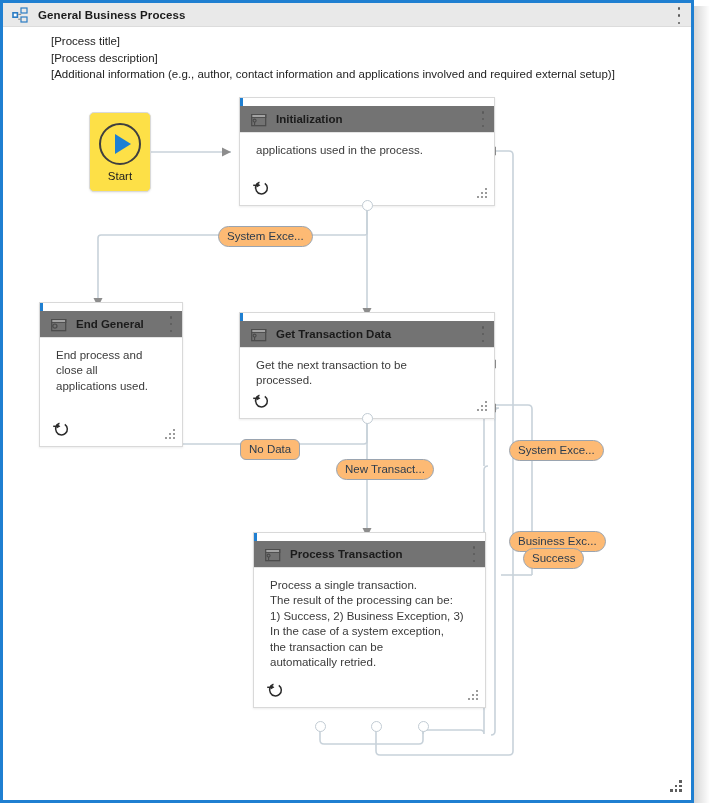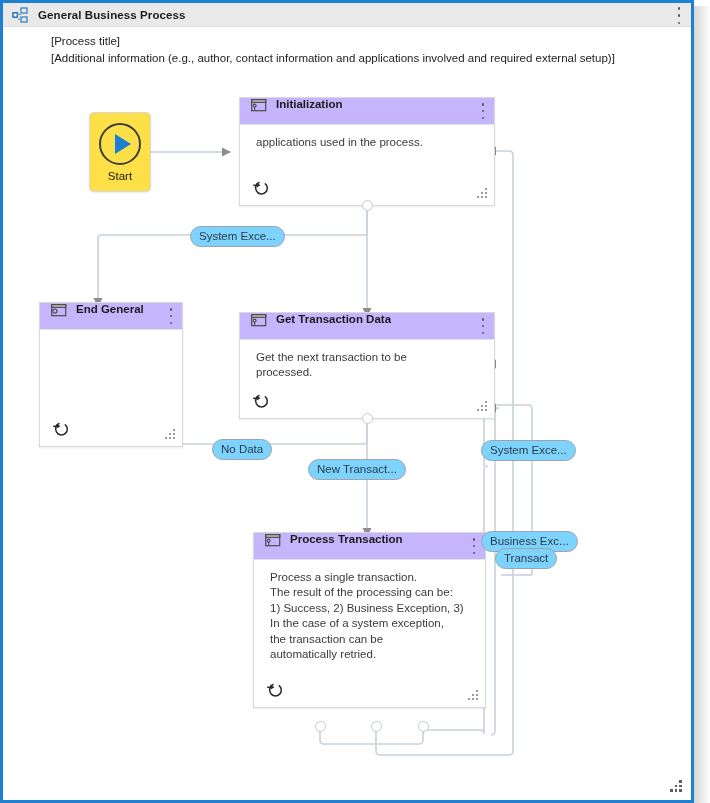--- a/index.html
+++ b/index.html
@@ -82,23 +82,23 @@
     border-bottom:10px solid transparent;
     margin-left:6px;
   }
   .start-label{font-size:11.5px;color:#202020;margin-top:5px;}
   
   .card{background:#ffffff;}
   .card .accent{
     position:absolute;left:0;top:0;width:3px;height:26px;background:#1f7fd1;
   }
   .card .chead{
-    position:relative;height:26px;background:#c4b5fd;
+    position:relative;height:26px;background:#737373;
     border-bottom:1px solid #e4e4e4;
-    display:flex;
+    display:flex;align-items:center;margin-top:8px;
   }
   .seq-icon{position:relative;width:16px;height:13px;margin-left:11px;flex:none;}
   .card .ctitle{
     font-size:11.5px;font-weight:bold;color:#1b1b1b;margin-left:9px;white-space:nowrap;
   }
   .card .cbody{
     padding:10px 13px 0 16px;
     font-size:11.5px;color:#3a3a3a;line-height:15.4px;
   }
   .card .cbody div{white-space:nowrap;}
@@ -108,24 +108,24 @@
   }
   .grip i{position:absolute;width:2px;height:2px;background:#9b9b9b;}
   .card .ckebab{
     position:absolute;right:9px;top:5px;width:4px;height:16px;
     display:flex;flex-direction:column;justify-content:space-between;align-items:center;
   }
   .card .ckebab i{display:block;width:2.5px;height:2.5px;background:#5a5a5a;border-radius:50%;}
   
   .elabel{
     position:absolute;
-    background:#7dd3fc;border:1px solid #9aa4b0;border-radius:11px;
+    background:#fdba74;border:1px solid #9aa4b0;border-radius:11px;
     font-size:11.5px;color:#2b3b4d;
     padding:2px 8px 3px 8px;white-space:nowrap;
-    box-sizing:border-box;line-height:14px;
+    box-sizing:border-box;line-height:14px;margin-left:28px;
   }
   
   .port{
     position:absolute;width:11px;height:11px;border-radius:50%;
     background:#ffffff;border:1px solid #c2ccd4;box-sizing:border-box;
   }
   
   .canvas-grip{position:absolute;right:9px;bottom:8px;width:12px;height:12px;}
   .canvas-grip i{position:absolute;width:2.5px;height:2.5px;background:#5d5d5d;}
 </style>
@@ -151,20 +151,21 @@
     <span class="title-text">General Business Process</span>
     <span class="kebab">
       <i></i>
         <i></i>
         <i></i>
     </span>
   </div>
 
   <div class="desc">
     <div>[Process title]</div>
+    <div>[Process description]</div>
     <div>[Additional information (e.g., author, contact information and applications involved and required external setup)]</div>
   </div>
 
   <div class="canvas">
 
     <svg class="wires" viewBox="0 0 688 773">
       <g fill="none" stroke="#c8d2da" stroke-width="1.6">
 
         <path d="M147 125 H228"></path>
 
@@ -254,20 +255,25 @@
             <circle cx="3.9" cy="7.1" r="2.1" fill="none" stroke="#4a4a4a" stroke-width="1.2"></circle>
           </svg>
         </span>
         <span class="ctitle">End General</span>
         <span class="ckebab">
             <i></i>
             <i></i>
             <i></i>
           </span>
       </div>
+      <div class="cbody">
+        <div>End process and</div>
+        <div>close all</div>
+        <div>applications used.</div>
+      </div>
       <span class="retry-icon">
         <svg width="17" height="17" viewBox="0 0 17 17">
           <path d="M12.8 4.3 A5.8 5.8 0 1 1 4.4 11.8 A5.8 5.8 0 0 1 7.5 3.3" fill="none" stroke="#2a2a2a" stroke-width="1.5"></path>
           <path d="M1.2 6.3 H7.3" stroke="#2a2a2a" stroke-width="1.5"></path>
           <polygon points="8.4,6.3 4.6,4.1 4.6,8.5" fill="#2a2a2a"></polygon>
         </svg>
       </span>
       <span class="grip">
         <i style="left:8px;top:0;"></i>
         <i style="left:4px;top:4px;"></i>
@@ -358,25 +364,25 @@
         <i style="left:0;top:8px;"></i>
           <i style="left:4px;top:8px;"></i>
           <i style="left:8px;top:8px;"></i>
       </span>
     </div>
     <span class="port" style="left:312px;top:694px;"></span>
     <span class="port" style="left:368px;top:694px;"></span>
     <span class="port" style="left:415px;top:694px;"></span>
 
     <div class="elabel" style="left:187px;top:199px;">System Exce...</div>
-    <div class="elabel" style="left:209px;top:412px;">No Data</div>
+    <div class="elabel" style="left:209px;top:412px;border-radius:6px;">No Data</div>
     <div class="elabel" style="left:305px;top:432px;">New Transact...</div>
     <div class="elabel" style="left:478px;top:413px;">System Exce...</div>
     <div class="elabel" style="left:478px;top:504px;">Business Exc...</div>
-    <div class="elabel" style="left:492px;top:521px;">Transact</div>
+    <div class="elabel" style="left:492px;top:521px;">Success</div>
 
     <span class="canvas-grip">
       <i style="left:9px;top:0;"></i>
       <i style="left:4.5px;top:4.5px;"></i>
         <i style="left:9px;top:4.5px;"></i>
       <i style="left:0;top:9px;"></i>
         <i style="left:4.5px;top:9px;"></i>
         <i style="left:9px;top:9px;"></i>
     </span>
 

